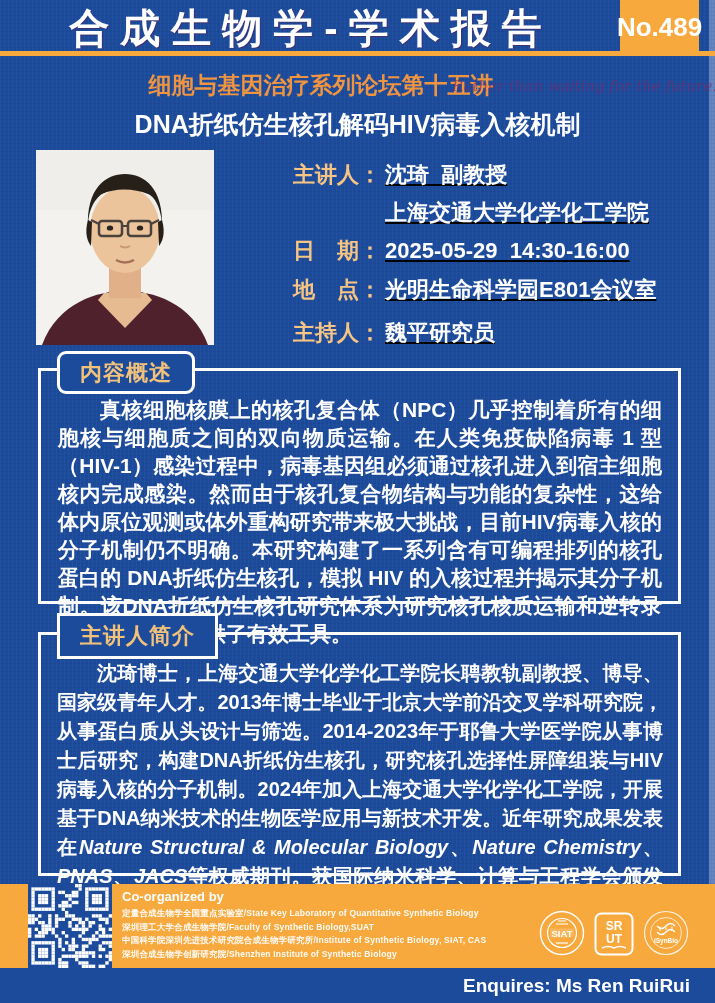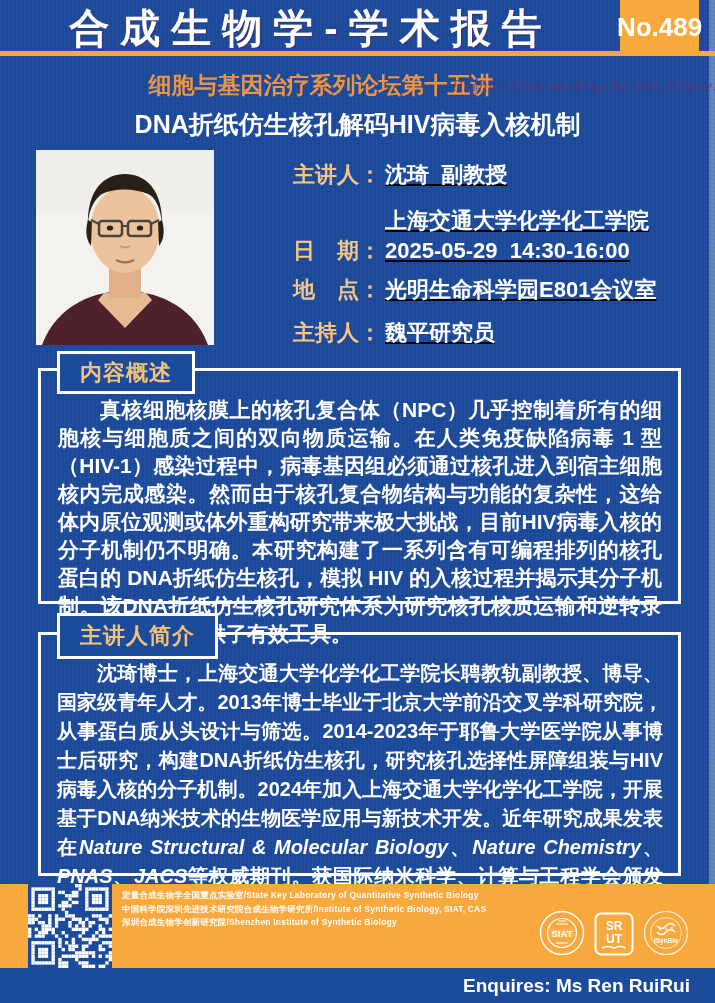--- a/index.html
+++ b/index.html
@@ -44,35 +44,35 @@
   }
 
   
   .photo{position:absolute;left:36px;top:150px;width:178px;height:195px;z-index:4;}
   .photo svg{display:block;}
   .info{position:absolute;left:293px;top:160px;width:410px;z-index:4;}
   .info-row{position:absolute;left:0;white-space:nowrap;font-size:22px;font-weight:bold;text-decoration:underline;}
   .info-label{display:inline-block;min-width:92px;color:#f6c584;}
   .info-value{color:#ffffff;white-space:pre;}
   .row-0{top:0;}
-  .row-1{top:38px;padding-left:92px;margin-top:8px;}
+  .row-1{top:38px;padding-left:92px;}
   .row-2{top:76px;}
   .row-3{top:115px;}
   .row-4{top:158px;}
 
   
   .section-box{position:absolute;left:38px;width:637px;border:3px solid #ffffff;z-index:4;background:rgba(0,0,0,0);}
   .box-overview{top:368px;height:230px;}
   .box-bio{top:632px;height:238px;}
   .section-tab{
     position:absolute;border:3px solid #ffffff;background:#1c4b9c;z-index:5;
     display:flex;align-items:center;justify-content:center;
     color:#f3c27a;font-size:22px;font-weight:bold;letter-spacing:1px;
   }
-  .tab-overview{left:57px;top:351px;width:132px;height:37px;}
+  .tab-overview{left:57px;top:351px;width:132px;height:37px;border-radius:9px;}
   .tab-bio{left:57px;top:613px;width:155px;height:40px;}
   .section-body{
     margin:0;color:#ffffff;font-weight:bold;text-align:justify;text-indent:2em;
   }
   .box-overview .section-body{padding:25px 16px 0 17px;font-size:21px;line-height:28px;}
   .box-bio .section-body{padding:24px 15px 0 16px;font-size:20px;line-height:29px;}
   .italic{font-style:italic;}
 
   
   .footer-band{position:absolute;left:0;top:884px;width:715px;height:84px;background:#f8a93e;z-index:4;}
@@ -419,21 +419,23 @@
         <rect x="30" y="72" width="3" height="3" fill="#ffffff"></rect>
         <rect x="33" y="72" width="3" height="3" fill="#ffffff"></rect>
         <rect x="48" y="72" width="3" height="3" fill="#ffffff"></rect>
         <rect x="51" y="72" width="3" height="3" fill="#ffffff"></rect>
         <rect x="54" y="72" width="3" height="3" fill="#ffffff"></rect>
         <rect x="57" y="72" width="3" height="3" fill="#ffffff"></rect>
         <rect x="63" y="72" width="3" height="3" fill="#ffffff"></rect>
         <rect x="66" y="72" width="3" height="3" fill="#ffffff"></rect>
       </svg></div>
   <div class="org-block">
+    <div class="co-label">Co-organized by</div>
     <div class="org-line">定量合成生物学全国重点实验室/State Key Laboratory of Quantitative Synthetic Biology</div>
+    <div class="org-line">深圳理工大学合成生物学院/Faculty of Synthetic Biology,SUAT</div>
     <div class="org-line">中国科学院深圳先进技术研究院合成生物学研究所/Institute of Synthetic Biology, SIAT, CAS</div>
     <div class="org-line">深圳合成生物学创新研究院/Shenzhen Institute of Synthetic Biology</div>
   </div>
   <div class="logos">
     <span>
       <svg width="46" height="46" viewBox="0 0 46 46" xmlns="http://www.w3.org/2000/svg">
         <circle cx="23" cy="23" r="21.5" fill="none" stroke="#ffffff" stroke-width="1.4"></circle>
         <circle cx="23" cy="23" r="14.5" fill="none" stroke="#ffffff" stroke-width="1.2"></circle>
         <rect x="11" y="18.5" width="24" height="9" fill="#ffffff" opacity="0.15"></rect>
         <text x="23" y="27" text-anchor="middle" font-family="Liberation Sans, sans-serif" font-size="9.5" font-weight="bold" fill="#ffffff">SIAT</text>

